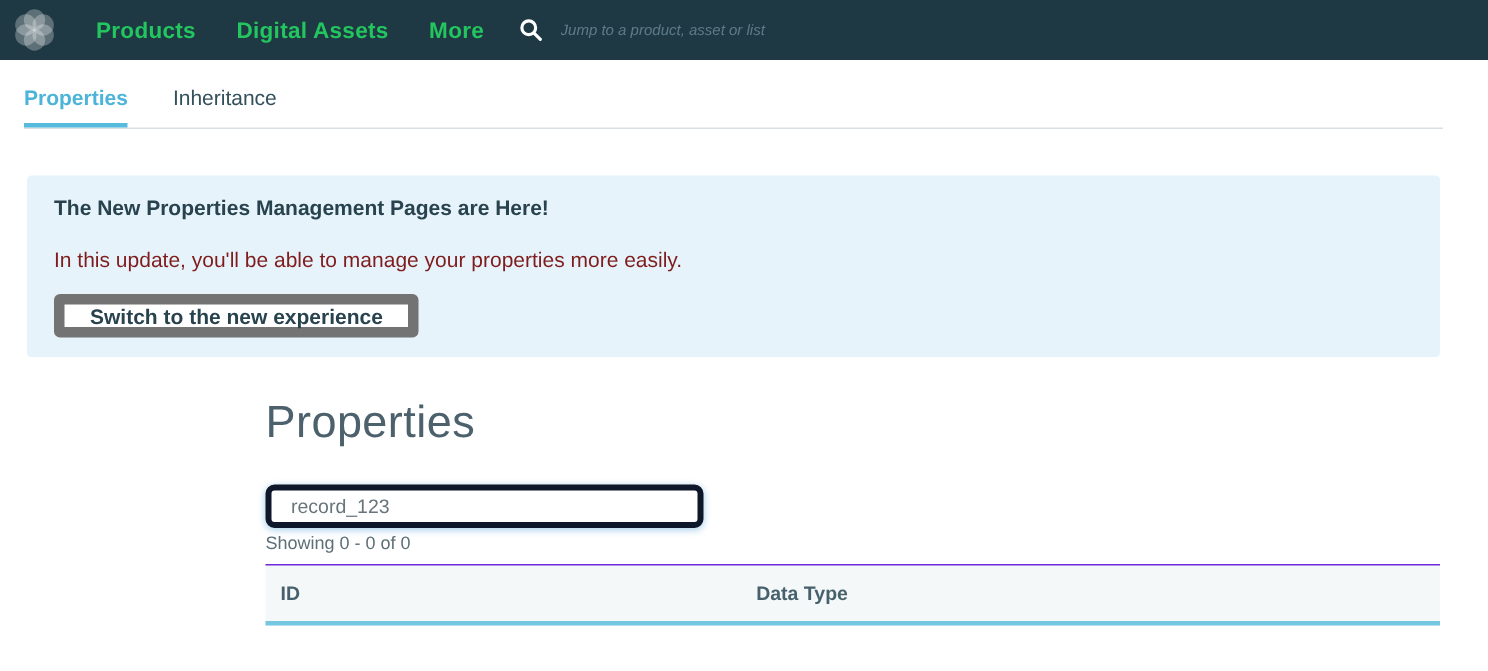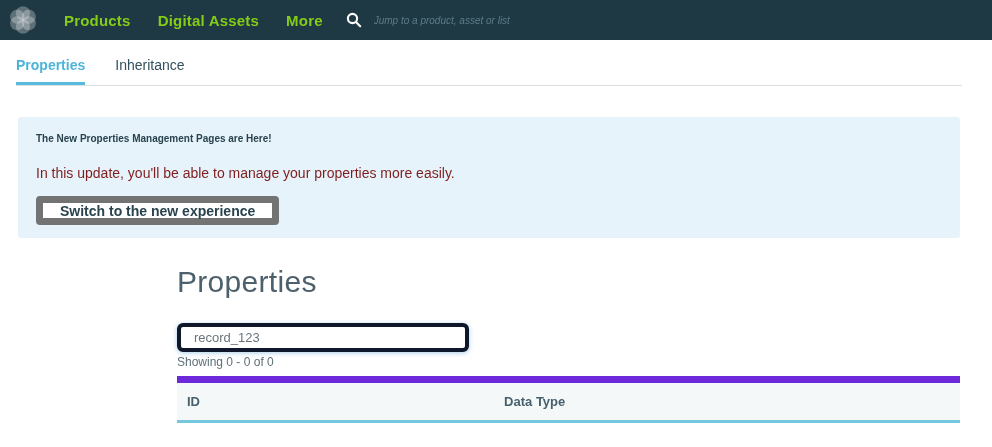--- a/index.html
+++ b/index.html
@@ -14,21 +14,21 @@
   
   .navbar {
     height:40px;
     background:#1f3944;
     display:flex;
     align-items:center;
   }
   .logo-wrap { margin-left:6px; width:34px; height:34px; display:flex; align-items:center; justify-content:center; cursor:pointer; }
   .nav-menu { display:flex; gap:27px; margin-left:24px; }
   .nav-item {
-    color:#84cc16;
+    color:#22c55e;
     font-size:15px;
     font-weight:700;
     letter-spacing:.2px;
     cursor:pointer;
     white-space:nowrap;
   }
   .nav-search { display:flex; align-items:center; margin-left:23px; flex:1; }
   .nav-search svg { flex:0 0 auto; }
   .nav-search input {
     background:transparent;
@@ -64,21 +64,21 @@
   }
   .tab.inactive { color:#33505d; font-weight:400; }
 
   
   .banner {
     margin:31px 32px 0 18px;
     background:#e6f3fb;
     border-radius:3px;
     padding:13px 18px 13px;
   }
-  .banner-title { font-size:10px; font-weight:700; color:#28434e; line-height:17px; }
+  .banner-title { font-size:14px; font-weight:700; color:#28434e; line-height:17px; }
   .banner-body  { font-size:14px; color:#7f1d1d; line-height:17px; margin-top:18px; }
   .banner-button {
     margin-top:14px;
     background:#ffffff;
     border:7px solid #737373;
     border-radius:4px;
     padding:6px 17px;
     font-size:14px;
     font-weight:700;
     color:#28434e;
@@ -112,21 +112,21 @@
     outline:none;
     font-family:"Liberation Sans", sans-serif;
   }
   .results-summary { margin-top:3px; font-size:12px; color:#5d7078; }
 
   .table-head {
     margin-top:7px;
     display:grid;
     grid-template-columns:40.5% 40% 19.5%;
     background:#f5f8f9;
-    border-top:7px solid #6d28d9;
+    border-top:1px solid #6d28d9;
     border-bottom:3px solid #74c7df;
   }
   .th {
     padding:11px 0 11px 10px;
     font-size:13px;
     font-weight:700;
     color:#46616d;
     display:flex;
     align-items:center;
     cursor:default;

